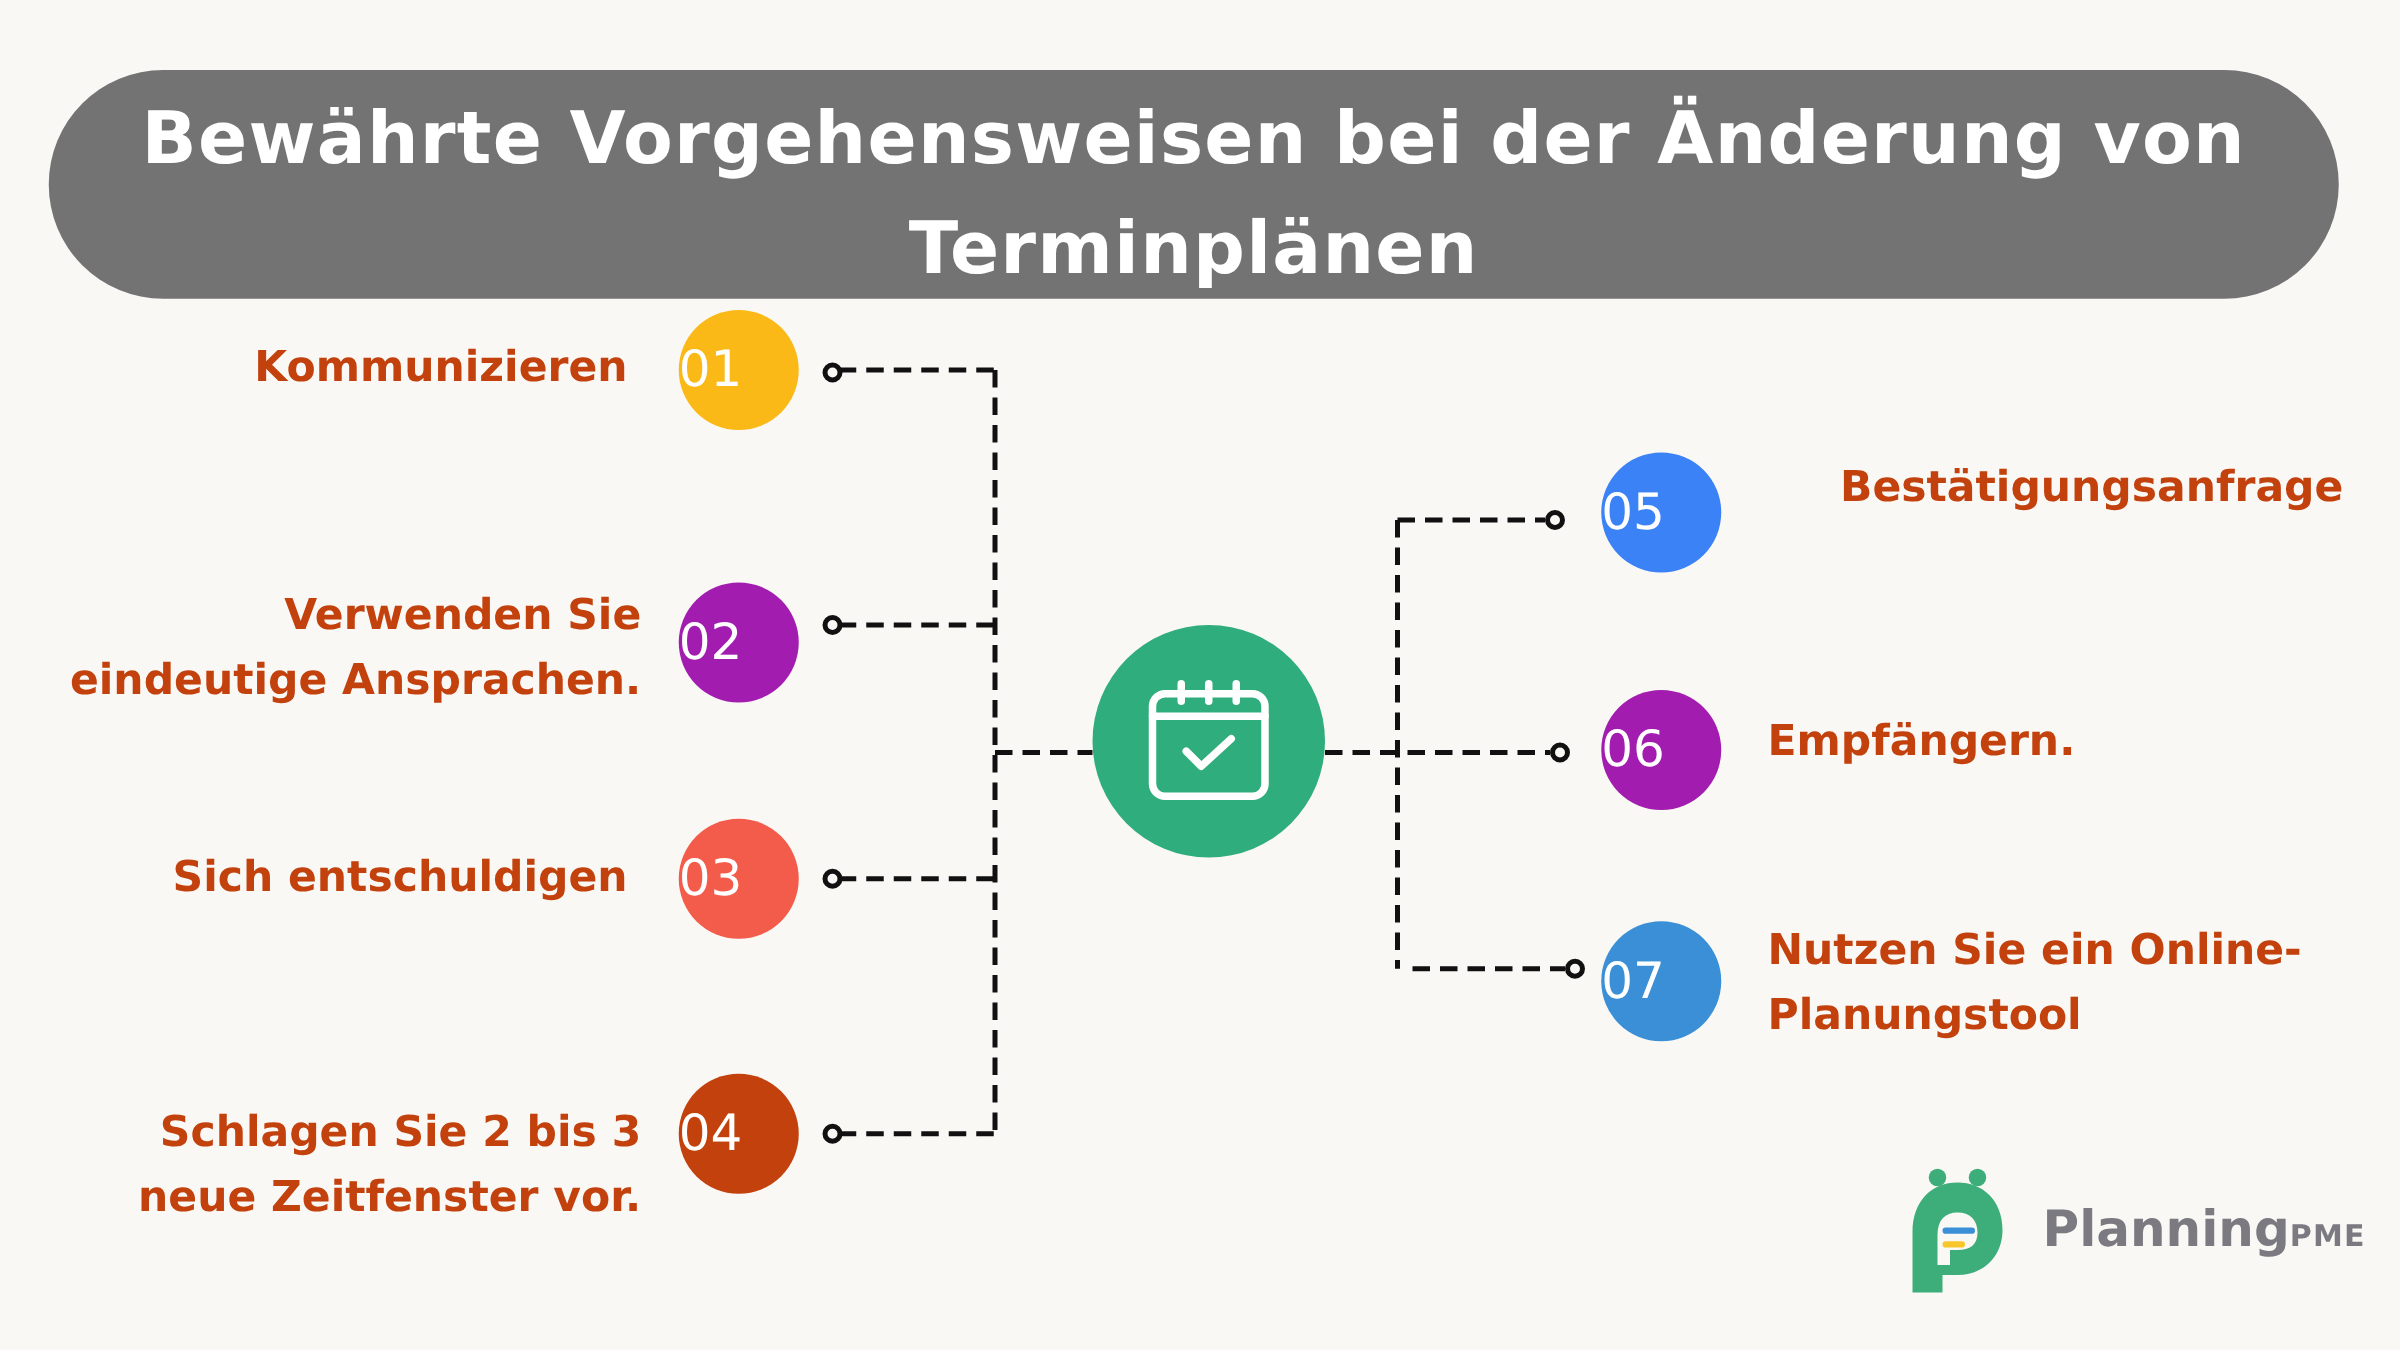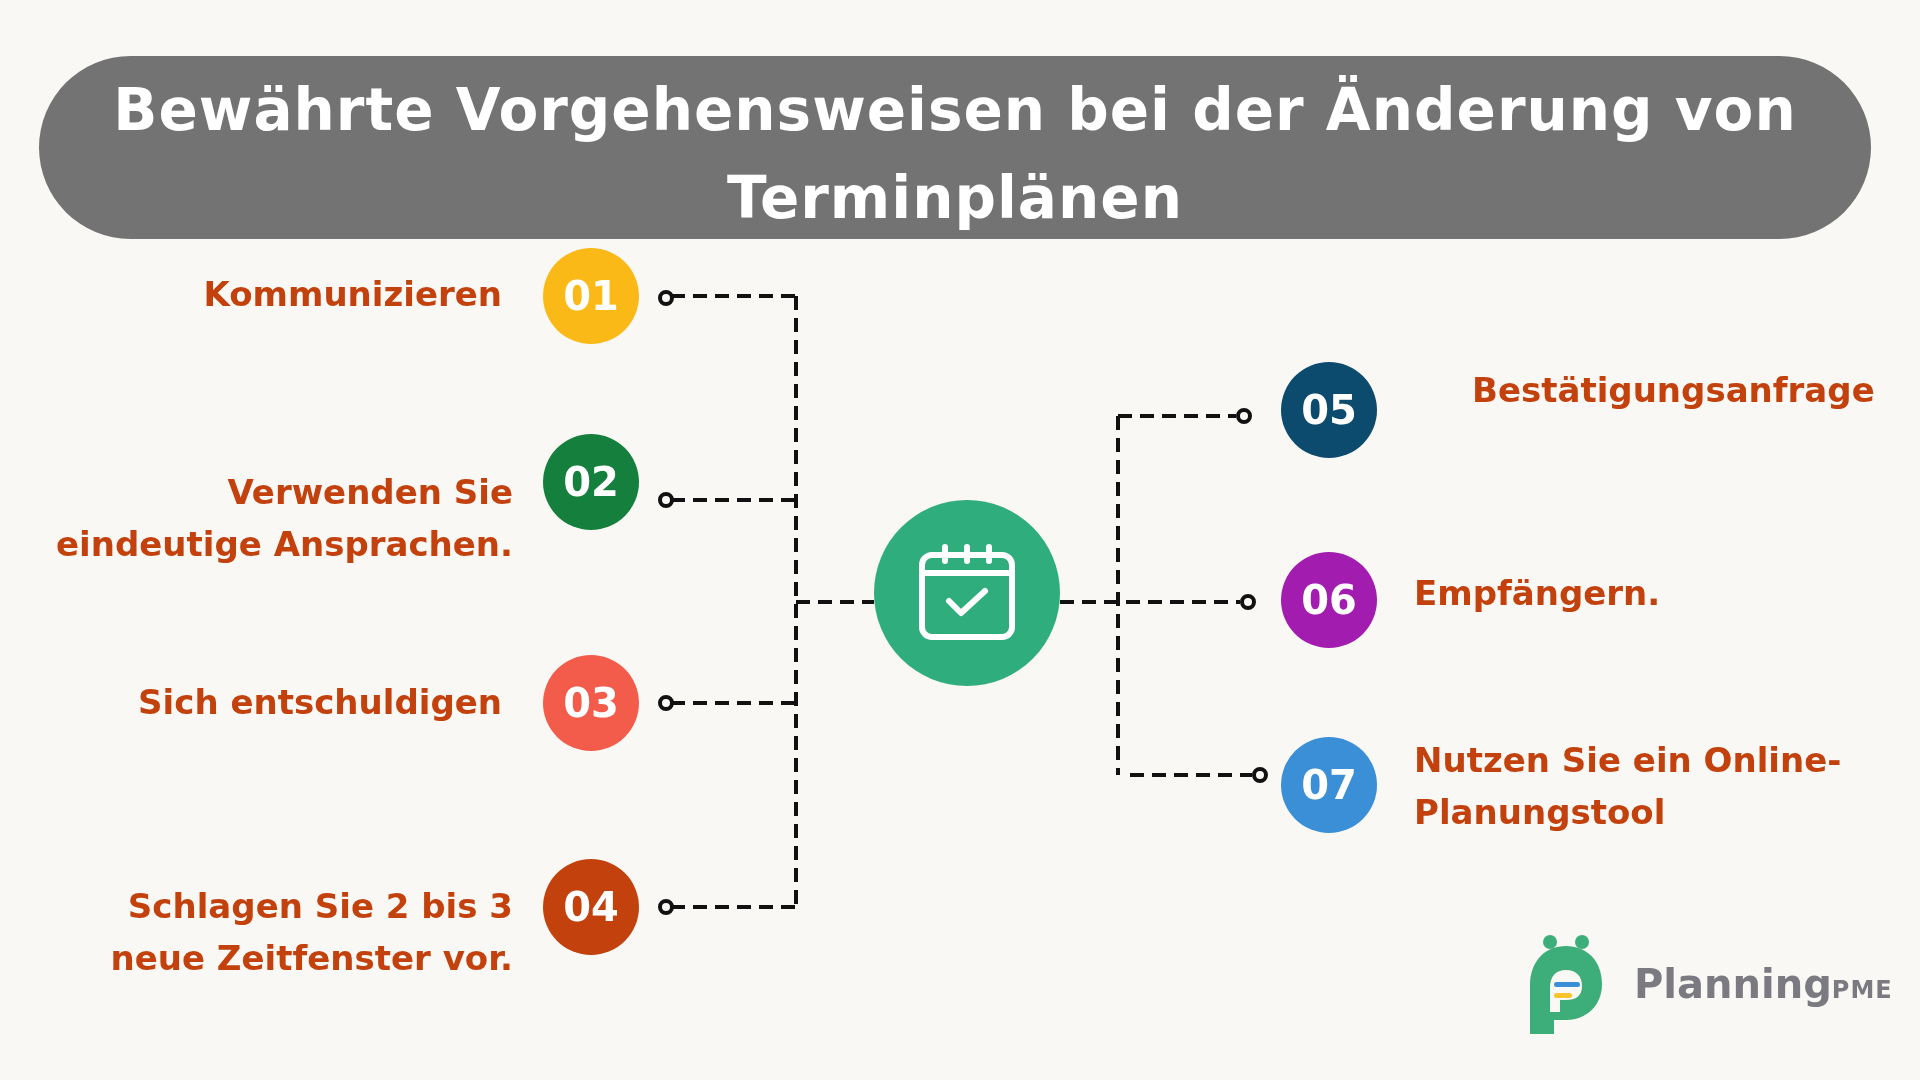--- a/index.html
+++ b/index.html
@@ -4,22 +4,22 @@
 <style>
   html, body { margin:0; padding:0; }
   body { width:1920px; height:1080px; background:#faf8f5; position:relative; overflow:hidden;
          font-family:"DejaVu Sans", "Liberation Sans", sans-serif; }
   .title-pill { position:absolute; left:39px; top:56px; width:1832px; height:183px;
                 background:#737373; border-radius:92px; }
   .title { position:absolute; left:39px; top:66px; width:1832px; text-align:center;
            color:#ffffff; font-weight:bold; font-size:58px; line-height:88px; letter-spacing:1px; }
   .diagram-lines { position:absolute; left:0; top:0; width:1920px; height:1080px; }
   .num-circle { position:absolute; width:96px; height:96px; border-radius:50%;
-                color:#ffffff; font-size:40px; line-height:96px; text-align:center;
-                font-family:"DejaVu Sans", sans-serif; font-weight:bold; }
+                color:#ffffff; font-size:40px; line-height:96px; 
+                font-family:"DejaVu Sans", sans-serif; font-weight:normal; }
   .label { position:absolute; color:#c2410c; font-weight:bold; font-size:34px; line-height:52px; }
   .label.left { text-align:right; }
   .label.right { text-align:left; }
   .hub { position:absolute; left:874px; top:500px; width:186px; height:186px; border-radius:50%;
          background:#30ad7c; }
   .hub svg { position:absolute; left:41px; top:41px; }
   .logo { position:absolute; left:1516px; top:930px; height:106px; width:360px; }
   .logo-text { position:absolute; left:118px; top:30px; color:#7a7a80; font-weight:bold;
                font-size:40px; line-height:48px; }
   .logo-text .pme { font-size:24px; letter-spacing:1px; }
@@ -57,21 +57,21 @@
     <circle cx="1248" cy="602" r="6"></circle>
     <circle cx="1260" cy="775" r="6"></circle>
   </g>
 </svg>
 
 <div class="num-circle" style="left:543px;top:248px;background:#fbb917;">01</div>
 <div class="label left" style="right:1418px;top:268px;">
   <div>Kommunizieren</div>
 </div>
 
-<div class="num-circle" style="left:543px;top:434px;background:#15803d;">02</div>
+<div class="num-circle" style="left:543px;top:466px;background:#a21caf;">02</div>
 <div class="label left" style="right:1407px;top:466px;">
   <div>Verwenden Sie</div>
   <div>eindeutige Ansprachen.</div>
 </div>
 
 <div class="num-circle" style="left:543px;top:655px;background:#f35c4a;">03</div>
 <div class="label left" style="right:1418px;top:676px;">
   <div>Sich entschuldigen</div>
 </div>
 
@@ -87,21 +87,21 @@
       <rect x="7" y="14" width="90" height="82" rx="10"></rect>
       <line x1="7" y1="32" x2="97" y2="32"></line>
       <line x1="30" y1="6" x2="30" y2="20"></line>
       <line x1="52" y1="6" x2="52" y2="20"></line>
       <line x1="74" y1="6" x2="74" y2="20"></line>
       <polyline points="34,60 46,72 70,50"></polyline>
     </g>
   </svg>
 </div>
 
-<div class="num-circle" style="left:1281px;top:362px;background:#0c4a6e;">05</div>
+<div class="num-circle" style="left:1281px;top:362px;background:#3b82f6;">05</div>
 <div class="label right" style="left:1472px;top:364px;text-align:right;">
   <div>Bestätigungsanfrage</div>
 </div>
 
 <div class="num-circle" style="left:1281px;top:552px;background:#a21caf;">06</div>
 <div class="label right" style="left:1414px;top:567px;">
   <div>Empfängern.</div>
 </div>
 
 <div class="num-circle" style="left:1281px;top:737px;background:#3a8fd6;">07</div>

